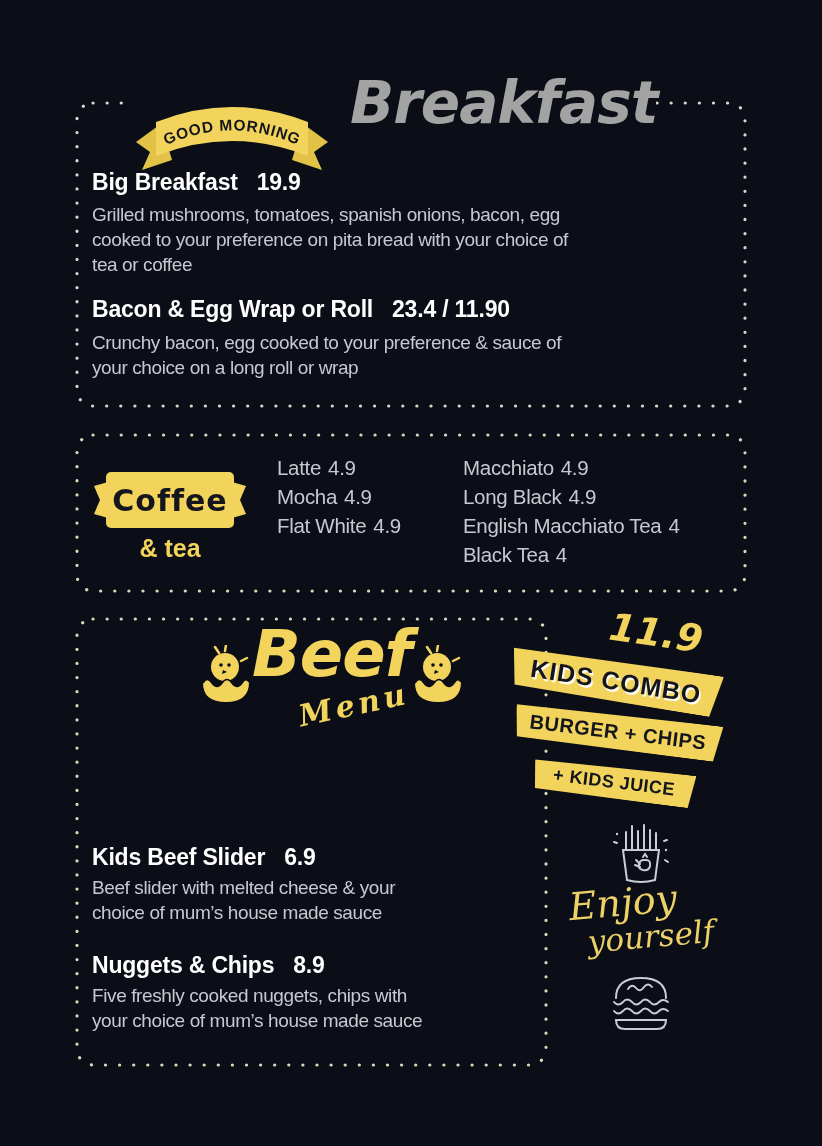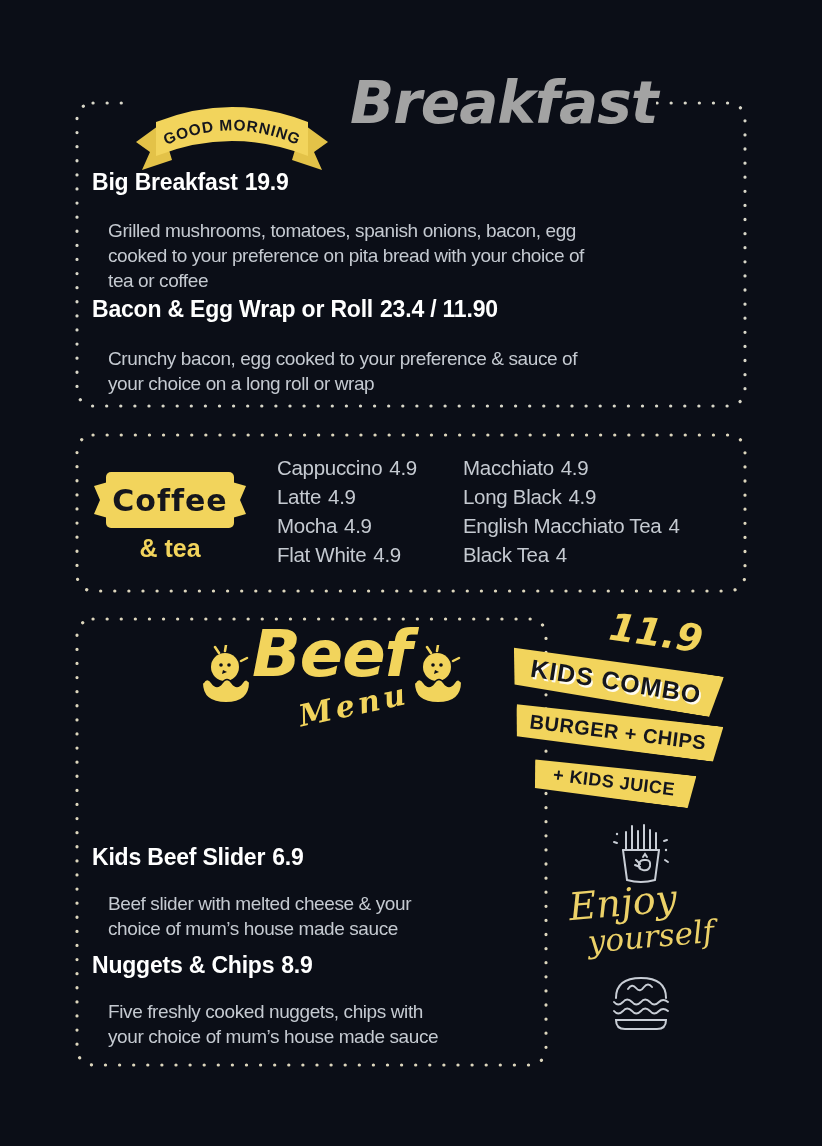--- a/index.html
+++ b/index.html
@@ -3,22 +3,22 @@
 <meta charset="utf-8">
 <style>
   html,body{margin:0;padding:0;background:#0b0e17;}
   .page{position:relative;width:822px;height:1146px;background:#0b0e17;overflow:hidden;
         font-family:"Liberation Sans",sans-serif;}
   .abs{position:absolute;}
   .mask{position:absolute;background:#0b0e17;}
 
   
   .item-title{margin:0;font:700 23px/1.1 "Liberation Sans",sans-serif;color:#ffffff;letter-spacing:-0.2px;}
-  .item-title .price{margin-left:7px;}
-  .desc{margin:16px;font:19px/25px "Liberation Sans",sans-serif;color:#c5cad1;letter-spacing:-0.4px;}
+  .item-title .price{margin-left:19px;}
+  .desc{margin:0;font:19px/25px "Liberation Sans",sans-serif;color:#c5cad1;letter-spacing:-0.4px;}
   .drink-col{font:20.5px/29px "Liberation Sans",sans-serif;color:#c5cad1;letter-spacing:-0.3px;}
   .drink-row .dp{margin-left:7px;}
 
   .script-xl{font:italic 700 58px/1 "DejaVu Sans",sans-serif;color:#a3a3a3;letter-spacing:-1px;}
   .script-kids{font:italic 700 64px/1 "DejaVu Sans",sans-serif;color:#f2d45c;letter-spacing:-1px;}
   .script-menu{font:italic 700 30px/1 "DejaVu Serif",serif;color:#f2d45c;letter-spacing:4px;
                transform:rotate(-12deg);}
   .subtea{font:700 25px/1 "Liberation Sans",sans-serif;color:#f2d45c;text-align:center;}
 
   .combo-price{font:italic 700 38px/1 "DejaVu Sans",sans-serif;color:#f2d45c;text-align:center;
@@ -78,23 +78,20 @@
 
   <svg class="abs" style="left:92px;top:468px;" width="156" height="64" viewBox="0 0 156 64">
     <polygon points="16,14 2,18 8,32 2,46 16,50" fill="#f2d45c"></polygon>
     <polygon points="140,14 154,18 148,32 154,46 140,50" fill="#f2d45c"></polygon>
     <rect x="14" y="4" width="128" height="56" rx="5" fill="#f2d45c"></rect>
     <text x="78" y="43" text-anchor="middle" font-family="DejaVu Sans, sans-serif" font-weight="700" font-size="30" letter-spacing="1" fill="#15161d">Coffee</text>
   </svg>
   <div class="abs subtea" style="left:92px;top:536px;width:156px;">&amp; tea</div>
 
   <div class="abs drink-col" style="left:277px;top:453px;">
-    <div class="drink-row">
-      <span>Cappuccino</span><span class="dp">4.9</span>
-    </div>
     <div class="drink-row">
       <span>Latte</span><span class="dp">4.9</span>
     </div>
     <div class="drink-row">
       <span>Mocha</span><span class="dp">4.9</span>
     </div>
     <div class="drink-row">
       <span>Flat White</span><span class="dp">4.9</span>
     </div>
   </div>

